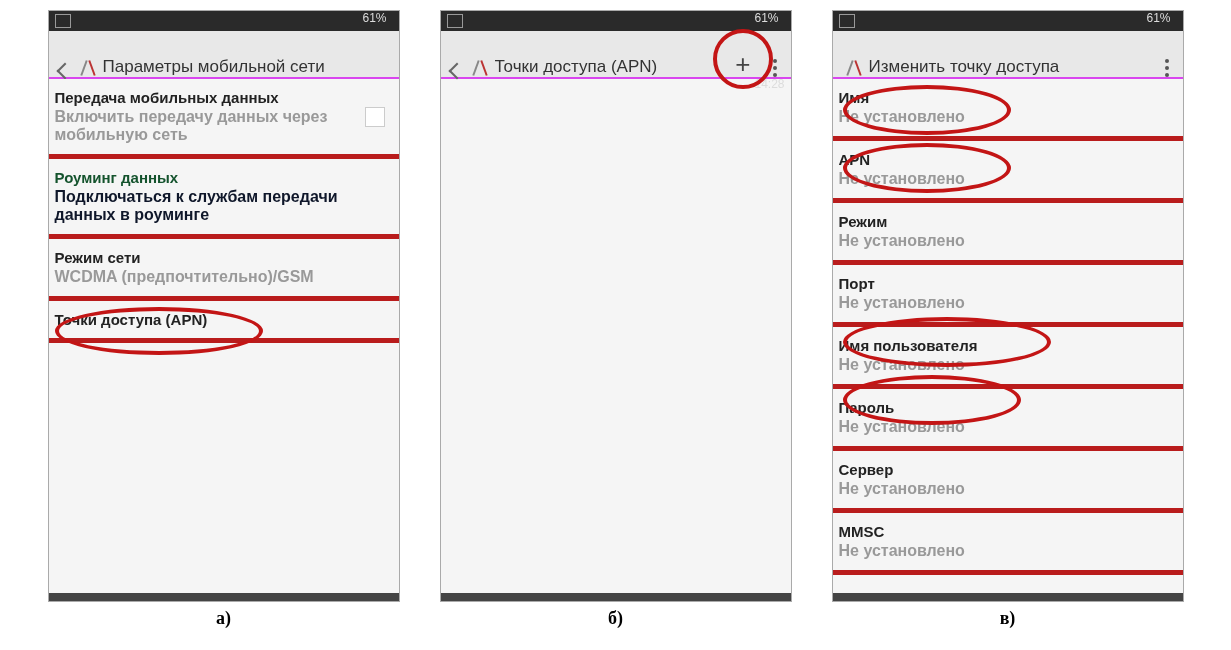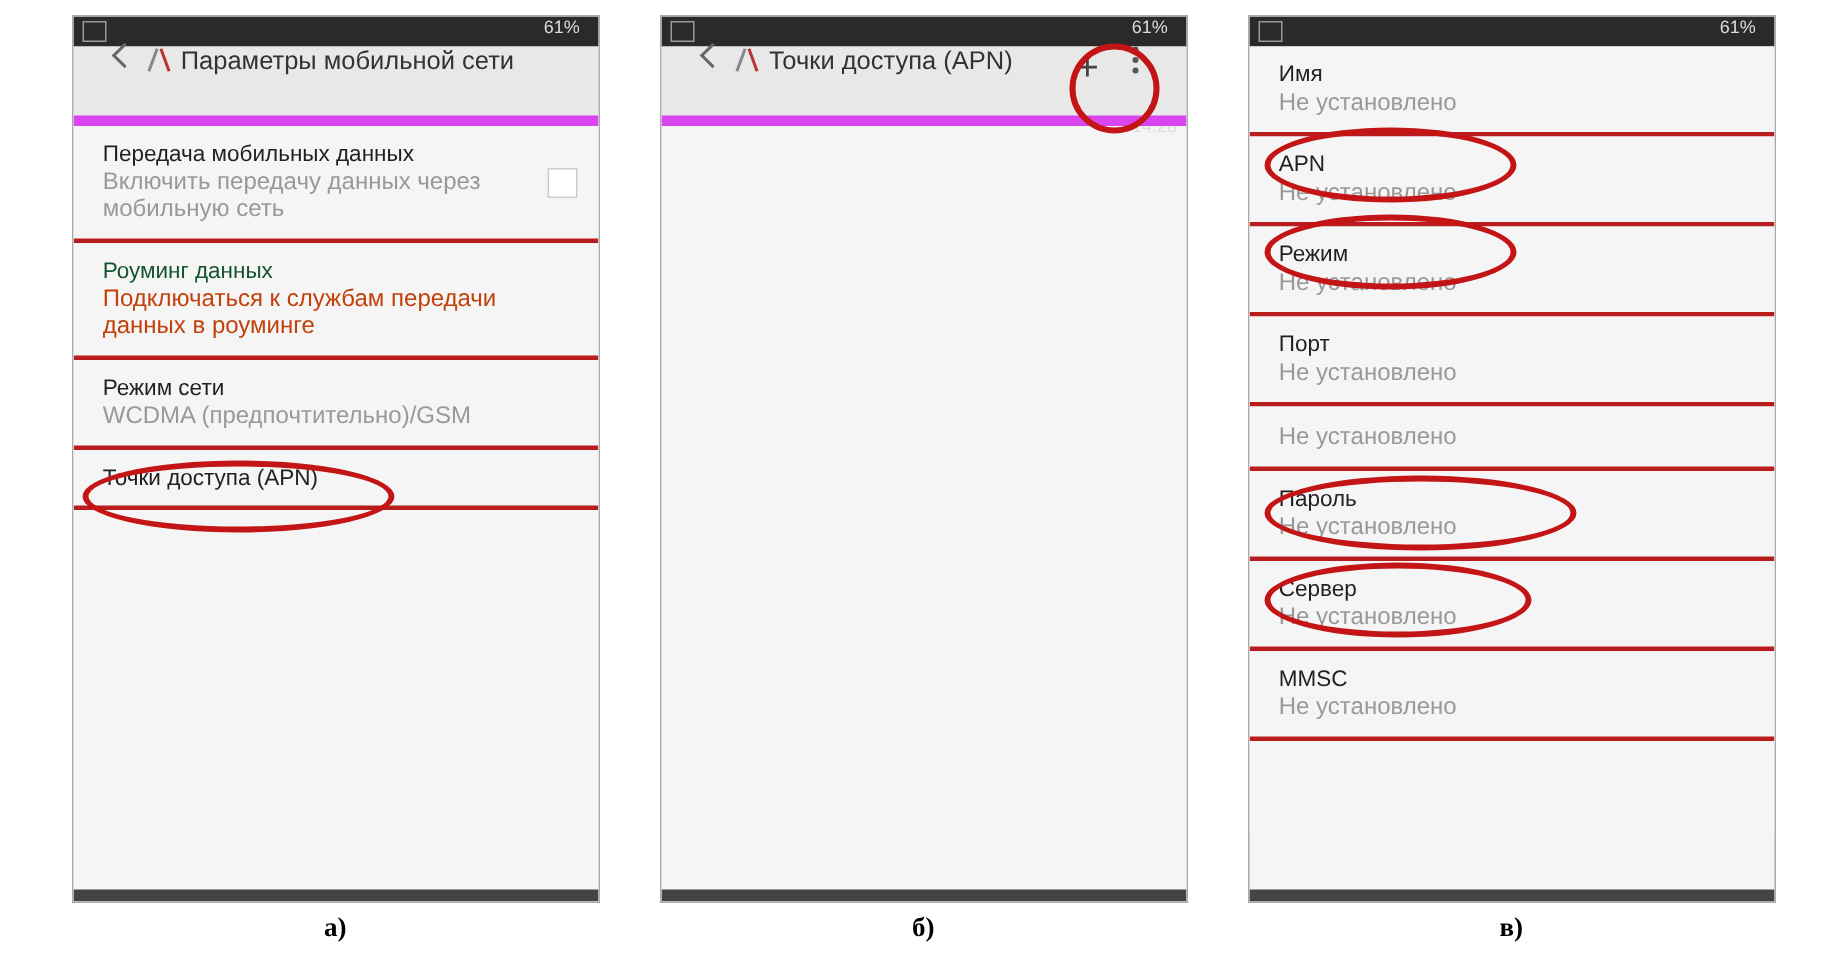--- a/index.html
+++ b/index.html
@@ -82,24 +82,24 @@
     .battery-icon::after {
       content:"";
       position:absolute;
       left:0;top:0;bottom:0;
       width:60%;
       background:#9c0;
     }
     .header-bar {
       height: 46px;
       background: #e8e8e8;
-      border-bottom: 7px solid #d946ef;
-      display: flex;
-      align-items: flex-start;
-      padding: 0 24px;
+      border-bottom: 2px solid #d946ef;
+      display: flex;
+      align-items: flex-end;
+      padding: 0 6px;
       gap: 6px;
       position: relative;
     }
     .back-chevron {
       width: 10px;
       height: 10px;
       border-left: 2px solid #666;
       border-bottom: 2px solid #666;
       transform: rotate(45deg);
       margin: 0 2px 0 4px;
@@ -145,39 +145,40 @@
       height: 4px;
       background: #555;
       border-radius: 50%;
     }
     .list-area {
       background: #f5f5f5;
       height: calc(100% - 66px);
       overflow: hidden;
     }
     .list-item {
-      padding: 10px 20px;
-      border-bottom: 3px solid #b91c1c;
+      padding: 10px 6px;
+      border-bottom: 5px solid #b91c1c;
       background: #f5f5f5;
       position: relative;
+      font-weight: bold;
     }
     .item-title {
       font-size: 15px;
       color: #222;
     }
     .item-sub {
       font-size: 16px;
       color: #999;
       margin-top: 2px;
     }
     .disabled .item-title {
       color: #14532d;
     }
     .disabled .item-sub {
-      color: #c2410c;
+      color: #0f172a;
     }
     .checkbox-slot {
       position: absolute;
       right: 14px;
       top: 50%;
       transform: translateY(-50%);
       width: 18px;
       height: 18px;
       border: 1px solid #ccc;
       background: #fff;
@@ -320,38 +321,48 @@
             <span></span>
             <span></span>
             <span></span>
             <span></span>
           </span>
         <span>61%</span>
         <span class="battery-icon"></span>
         <span>14:28</span>
       </div>
     </div>
+    <div class="header-bar">
+      <div class="tool-icon" style="margin-left:6px"></div>
+      <div class="header-title">Изменить точку доступа</div>
+      <div class="overflow-icon">
+          <span></span>
+          <span></span>
+          <span></span>
+        </div>
+    </div>
     <div class="list-area">
       <div class="list-item">
         <div class="item-title">Имя</div>
         <div class="item-sub">Не установлено</div>
       </div>
       <div class="list-item">
         <div class="item-title">APN</div>
         <div class="item-sub">Не установлено</div>
       </div>
       <div class="list-item">
         <div class="item-title">Режим</div>
         <div class="item-sub">Не установлено</div>
       </div>
       <div class="list-item">
         <div class="item-title">Порт</div>
         <div class="item-sub">Не установлено</div>
       </div>
       <div class="list-item">
+        <div class="item-title">Имя пользователя</div>
         <div class="item-sub">Не установлено</div>
       </div>
       <div class="list-item">
         <div class="item-title">Пароль</div>
         <div class="item-sub">Не установлено</div>
       </div>
       <div class="list-item">
         <div class="item-title">Сервер</div>
         <div class="item-sub">Не установлено</div>
       </div>

